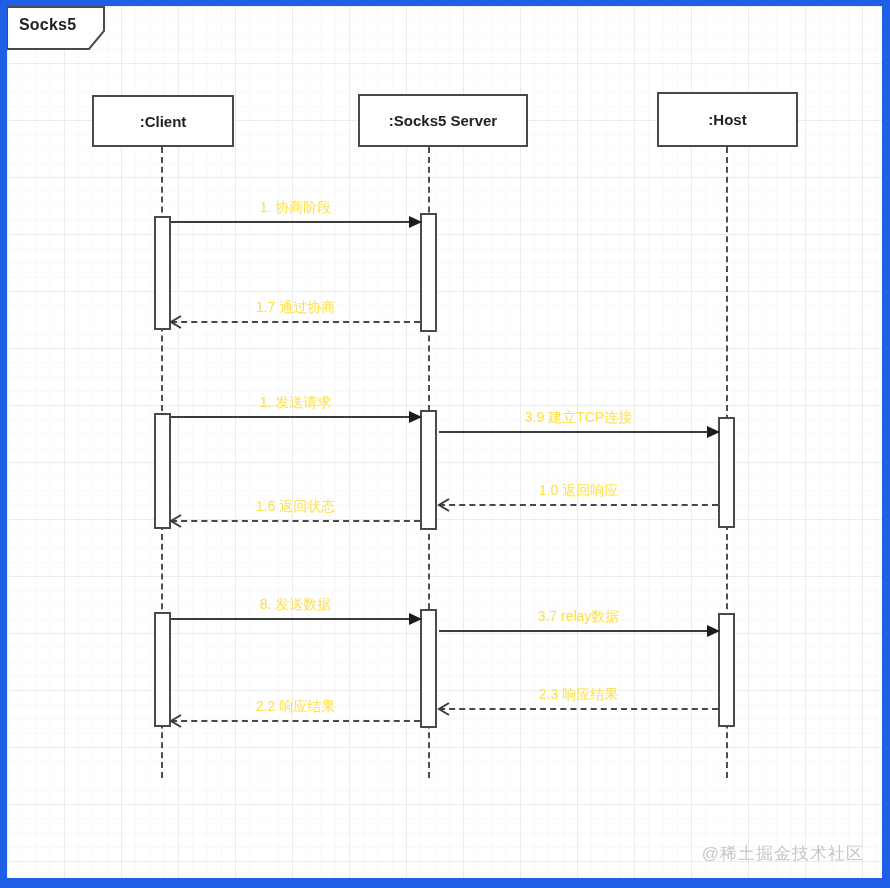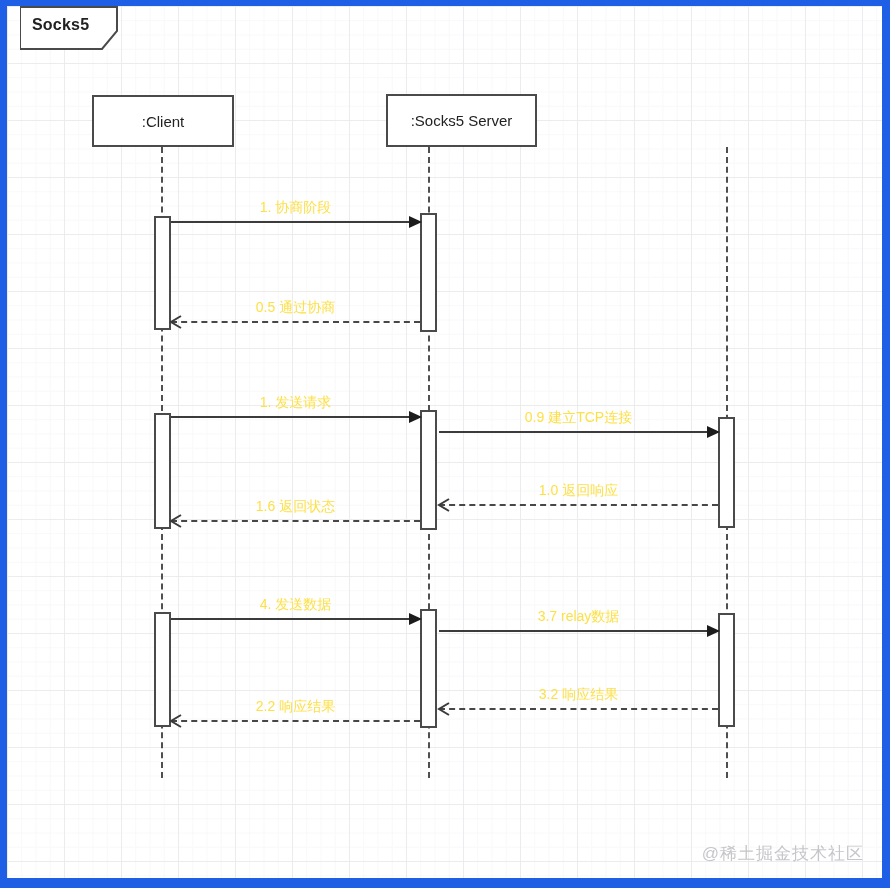--- a/index.html
+++ b/index.html
@@ -13,35 +13,35 @@
     background-color:#ffffff;
     background-image:
       linear-gradient(#ececef 1px, transparent 1px),
       linear-gradient(90deg, #ececef 1px, transparent 1px),
       linear-gradient(#f8f8fa 1px, transparent 1px),
       linear-gradient(90deg, #f8f8fa 1px, transparent 1px);
     background-size:57px 57px, 57px 57px, 14.25px 14.25px, 14.25px 14.25px;
   }
 
   
-  .frame-label { position:absolute; left:20px; top:6px; width:100px; height:57px;padding-left:35px; }
+  .frame-label { position:absolute; left:7px; top:6px; width:100px; height:57px;padding-left:35px; }
   .frame-label svg { position:absolute; left:0; top:0; }
   .frame-label .txt {
     position:absolute; left:12px; top:10px; font-size:16px; font-weight:700; color:#222;
     letter-spacing:0.2px;
   }
 
   
   .participant {
     position:absolute; background:#fff; border:2px solid #4a4a4a;
     display:flex; align-items:center; justify-content:center;
-    font-size:15px; font-weight:400; color:#222; z-index:5;
+    font-size:15px; font-weight:700; color:#222; z-index:5;
   }
   .p-client { left:92px;  top:95px; width:142px; height:52px; }
-  .p-server { left:358px; top:94px; width:151px; height:53px;margin-left:28px; }
+  .p-server { left:358px; top:94px; width:170px; height:53px; }
   .p-host   { left:657px; top:92px; width:141px; height:55px; }
 
   
   .lifeline { position:absolute; width:0; border-left:2px dashed #4f4f4f; z-index:1; }
   .l-client { left:161px; top:147px; height:631px; }
   .l-server { left:428px; top:147px; height:631px; }
   .l-host   { left:726px; top:147px; height:631px; }
 
   
   .activation { position:absolute; width:17px; background:#fff; border:2px solid #4a4a4a; z-index:3; }
@@ -100,20 +100,23 @@
   <div class="lifeline l-client"></div>
   <div class="lifeline l-server"></div>
   <div class="lifeline l-host"></div>
 
   <div class="participant p-client">
     <span>:Client</span>
   </div>
   <div class="participant p-server">
     <span>:Socks5 Server</span>
   </div>
+  <div class="participant p-host">
+    <span>:Host</span>
+  </div>
 
   <div class="activation b1c"></div>
   <div class="activation b1s"></div>
   <div class="activation b2c"></div>
   <div class="activation b2s"></div>
   <div class="activation b2h"></div>
   <div class="activation b3c"></div>
   <div class="activation b3s"></div>
   <div class="activation b3h"></div>
 
@@ -123,33 +126,33 @@
     <span class="msg-label">1. 协商阶段</span>
   </div>
 
   <div class="arrow dashed m11">
     <span class="line"></span>
     <span class="head-left-open">
       <svg width="16" height="16" viewBox="0 0 16 16">
           <path d="M13 2 L3 8 L13 14" fill="none" stroke="#3b3b3b" stroke-width="2"></path>
         </svg>
     </span>
-    <span class="msg-label">0.5 通过协商</span>
+    <span class="msg-label">1.7 通过协商</span>
   </div>
 
   <div class="arrow solid m2">
     <span class="line"></span>
     <span class="head-right"></span>
     <span class="msg-label">1. 发送请求</span>
   </div>
 
   <div class="arrow solid m21">
     <span class="line"></span>
     <span class="head-right"></span>
-    <span class="msg-label">0.9 建立TCP连接</span>
+    <span class="msg-label">3.9 建立TCP连接</span>
   </div>
 
   <div class="arrow dashed m22">
     <span class="line"></span>
     <span class="head-left-open">
       <svg width="16" height="16" viewBox="0 0 16 16">
           <path d="M13 2 L3 8 L13 14" fill="none" stroke="#3b3b3b" stroke-width="2"></path>
         </svg>
     </span>
     <span class="msg-label">1.0 返回响应</span>
@@ -161,37 +164,37 @@
       <svg width="16" height="16" viewBox="0 0 16 16">
           <path d="M13 2 L3 8 L13 14" fill="none" stroke="#3b3b3b" stroke-width="2"></path>
         </svg>
     </span>
     <span class="msg-label">1.6 返回状态</span>
   </div>
 
   <div class="arrow solid m3">
     <span class="line"></span>
     <span class="head-right"></span>
-    <span class="msg-label">4. 发送数据</span>
+    <span class="msg-label">8. 发送数据</span>
   </div>
 
   <div class="arrow solid m31">
     <span class="line"></span>
     <span class="head-right"></span>
     <span class="msg-label">3.7 relay数据</span>
   </div>
 
   <div class="arrow dashed m32">
     <span class="line"></span>
     <span class="head-left-open">
       <svg width="16" height="16" viewBox="0 0 16 16">
           <path d="M13 2 L3 8 L13 14" fill="none" stroke="#3b3b3b" stroke-width="2"></path>
         </svg>
     </span>
-    <span class="msg-label">3.2 响应结果</span>
+    <span class="msg-label">2.3 响应结果</span>
   </div>
 
   <div class="arrow dashed m33">
     <span class="line"></span>
     <span class="head-left-open">
       <svg width="16" height="16" viewBox="0 0 16 16">
           <path d="M13 2 L3 8 L13 14" fill="none" stroke="#3b3b3b" stroke-width="2"></path>
         </svg>
     </span>
     <span class="msg-label">2.2 响应结果</span>

